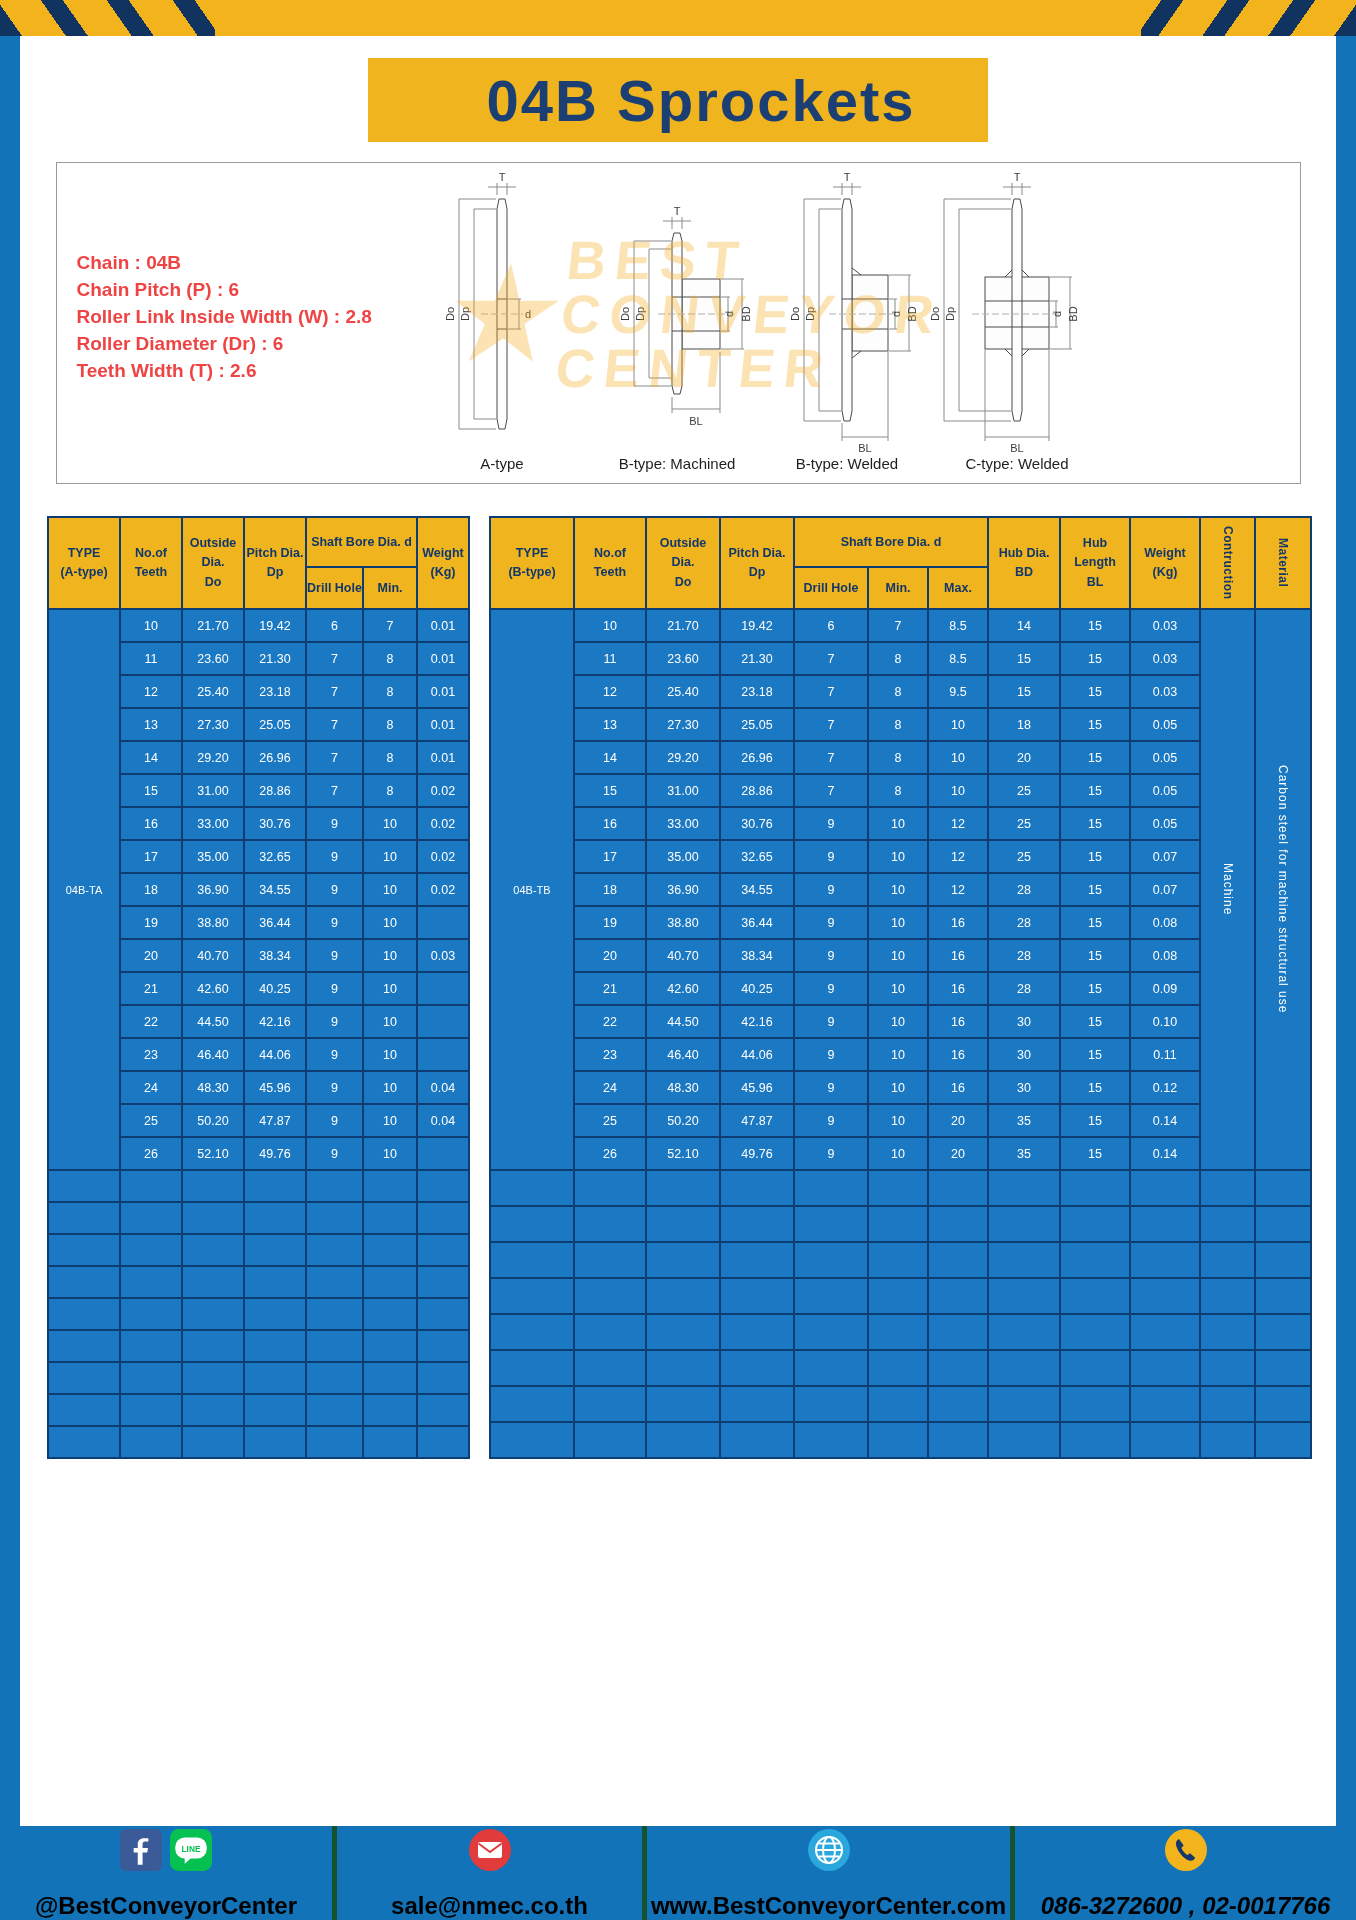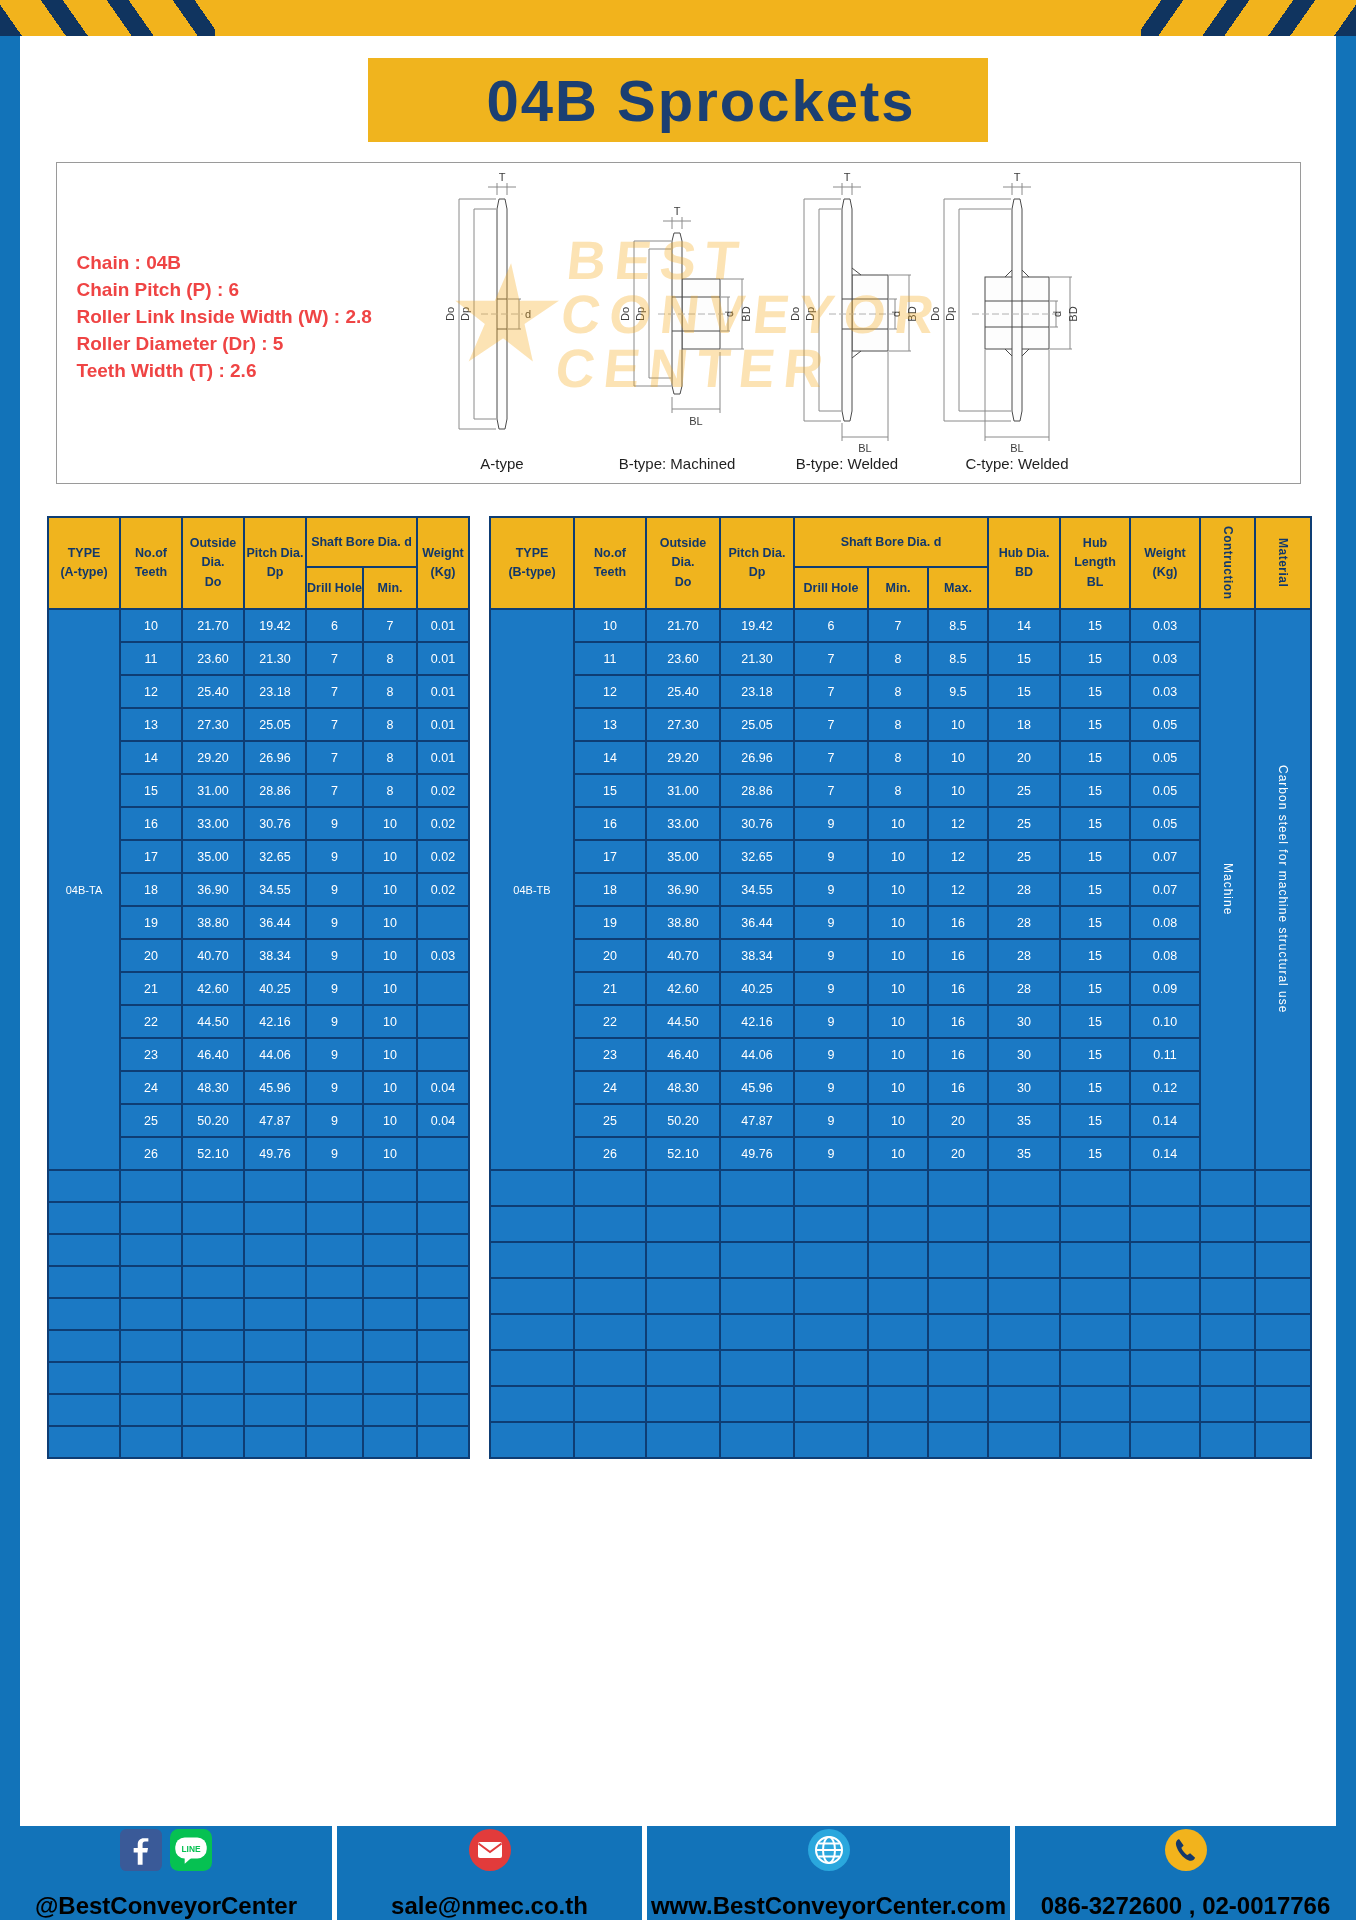--- a/index.html
+++ b/index.html
@@ -77,25 +77,25 @@
   #tbody-a tr.empty td { height: 32px; }
   #tbody-b tr.empty td { height: 36px; }
 
   
   .footer { flex: none; height: 94px; display: flex; flex-direction: column; }
   .footer-row { flex: 1; display: flex; align-items: stretch; }
   .fsec {
     display: flex; flex-direction: column; align-items: center;
     justify-content: center; gap: 20px; padding-top: 2px;
   }
-  .fsec + .fsec { border-left: 5px solid #ffffff; }
+  .fsec + .fsec { border-left: 5px solid #14532d; }
   .fsec:nth-child(1) { flex: 0 0 332px; }
   .fsec:nth-child(2) { flex: 0 0 310px; }
   .fsec:nth-child(3) { flex: 0 0 368px; }
-  .fsec:nth-child(4) { flex: 1; }
+  .fsec:nth-child(4) { flex: 1; font-style: italic; }
   .icons { display: flex; gap: 8px; align-items: center; height: 44px; }
   .ftext { color: #000000; font-weight: bold; font-size: 24px; white-space: nowrap; }
   .bottom-strip { height: 12px; background: #f2b31c; }
 </style>
 </head>
 <body>
 
 <div class="top-band">
   <div class="hz hz-left"></div>
   <div class="hz-mid"></div>
@@ -106,21 +106,21 @@
 
   <div class="title-banner">
     <h1>04B Sprockets</h1>
   </div>
 
   <div class="spec-box">
     <div class="specs">
       <div>Chain : 04B</div>
       <div>Chain Pitch (P) : 6</div>
       <div>Roller Link Inside Width (W) : 2.8</div>
-      <div>Roller Diameter (Dr) : 5</div>
+      <div>Roller Diameter (Dr) : 6</div>
       <div>Teeth Width (T) : 2.6</div>
     </div>
 
     <svg class="drawings" viewBox="0 0 680 305" width="680" height="305">
 
       <g transform="translate(-20,0)">
         <g stroke="#4a4a4a" fill="none">
           <path d="M90 38 L92 28 L98 28 L100 38 L100 248 L98 258 L92 258 L90 248 Z" fill="#fdfdfd"></path>
           <line x1="90" y1="128" x2="100" y2="128"></line>
             <line x1="90" y1="158" x2="100" y2="158"></line>

